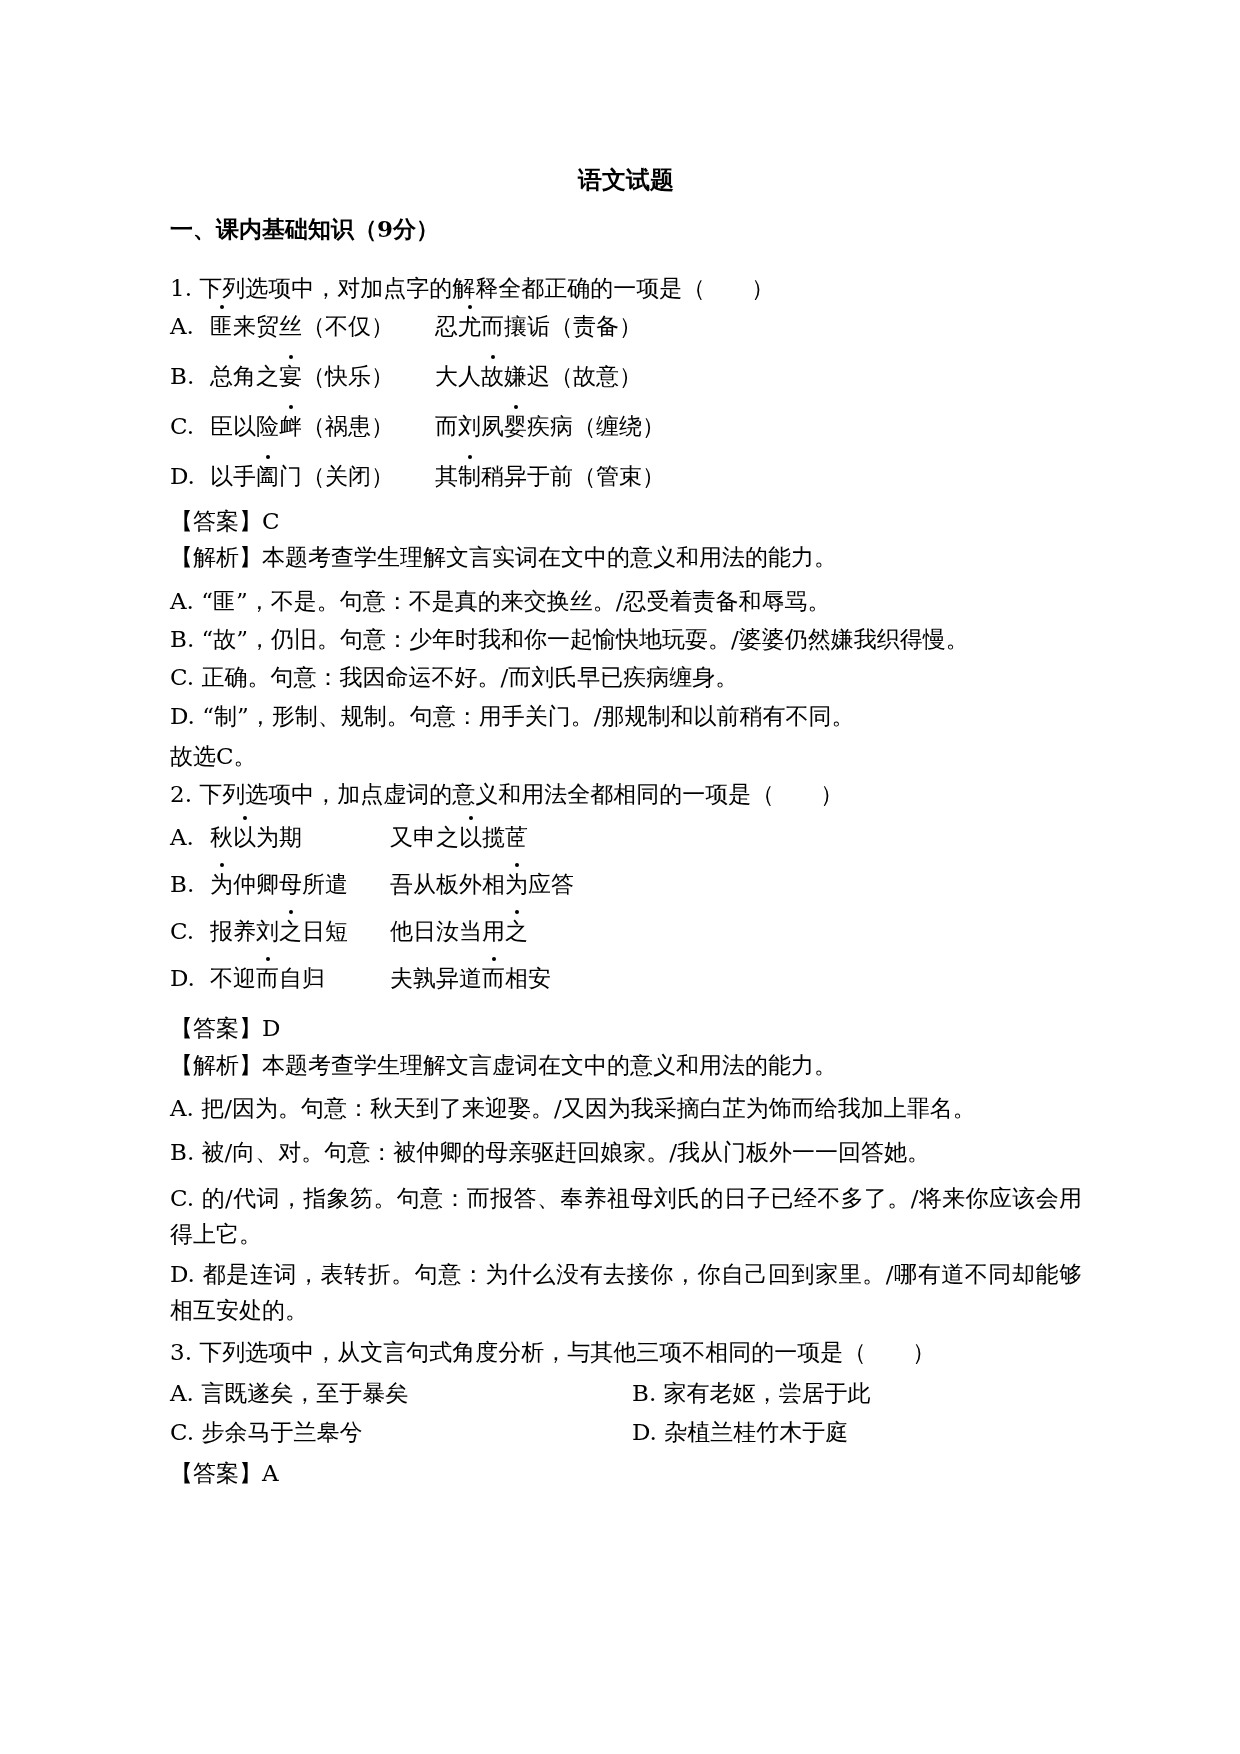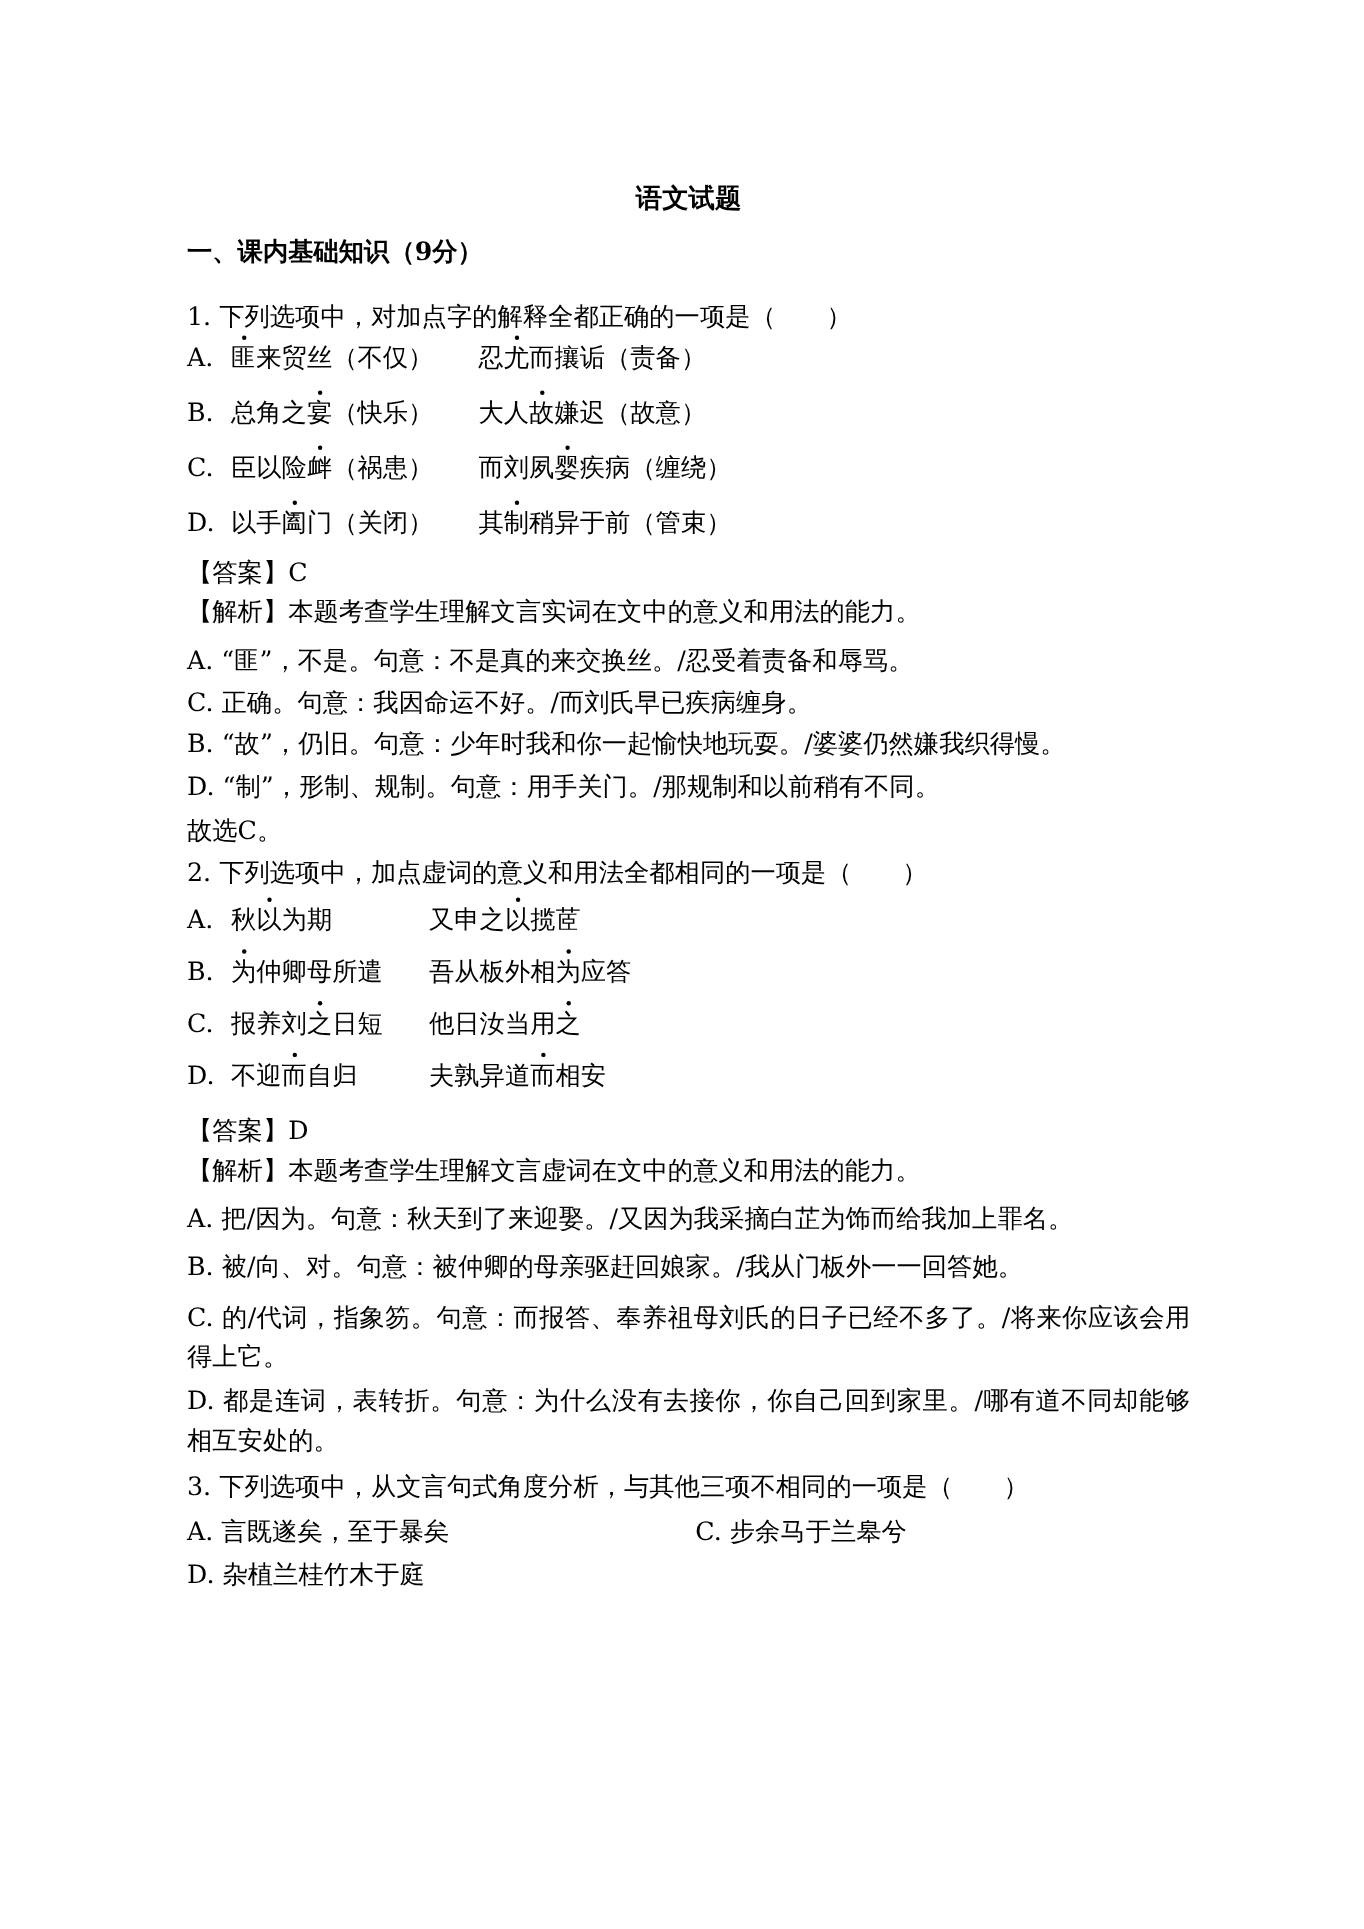--- a/index.html
+++ b/index.html
@@ -56,22 +56,22 @@
   <div class="opt" style="margin-top:20px">
     <span class="lbl">D.</span>
     <span class="ph1q1"><span>以手</span><span class="dc">阖</span><span>门（关闭）</span></span>
     <span><span>其</span><span class="dc">制</span><span>稍异于前（管束）</span></span>
   </div>
 
   <div class="ans" style="margin-top:16px"><span>【答案】</span><span>C</span></div>
   <div class="ans" style="margin-top:8px"><span>【解析】</span><span>本题考查学生理解文言实词在文中的意义和用法的能力。</span></div>
 
   <div class="expl" style="margin-top:16px">A. “匪”，不是。句意：不是真的来交换丝。/忍受着责备和辱骂。</div>
+  <div class="expl" style="margin-top:10px">B. “故”，仍旧。句意：少年时我和你一起愉快地玩耍。/婆婆仍然嫌我织得慢。</div>
   <div class="expl" style="margin-top:10px">C. 正确。句意：我因命运不好。/而刘氏早已疾病缠身。</div>
-  <div class="expl" style="margin-top:10px">B. “故”，仍旧。句意：少年时我和你一起愉快地玩耍。/婆婆仍然嫌我织得慢。</div>
   <div class="expl" style="margin-top:11px">D. “制”，形制、规制。句意：用手关门。/那规制和以前稍有不同。</div>
   <div class="expl" style="margin-top:12px">故选C。</div>
 
   <div class="stem" style="margin-top:10px">2. 下列选项中，加点虚词的意义和用法全都相同的一项是（　　）</div>
 
   <div class="opt" style="margin-top:14px">
     <span class="lbl">A.</span>
     <span class="ph1q2"><span>秋</span><span class="dc">以</span><span>为期</span></span>
     <span><span>又申之</span><span class="dc">以</span><span>揽茝</span></span>
   </div>
@@ -96,18 +96,20 @@
 
   <div class="expl" style="margin-top:15px">A. 把/因为。句意：秋天到了来迎娶。/又因为我采摘白芷为饰而给我加上罪名。</div>
   <div class="expl" style="margin-top:16px">B. 被/向、对。句意：被仲卿的母亲驱赶回娘家。/我从门板外一一回答她。</div>
   <div class="expl2" style="margin-top:14px">C. 的/代词，指象笏。句意：而报答、奉养祖母刘氏的日子已经不多了。/将来你应该会用得上它。</div>
   <div class="expl2" style="margin-top:4px">D. 都是连词，表转折。句意：为什么没有去接你，你自己回到家里。/哪有道不同却能够相互安处的。</div>
 
   <div class="stem" style="margin-top:10px">3. 下列选项中，从文言句式角度分析，与其他三项不相同的一项是（　　）</div>
 
   <div class="q3grid" style="margin-top:14px">
     <div><span>A.</span> <span>言既遂矣，至于暴矣</span></div>
+    <div><span>B.</span> <span>家有老妪，尝居于此</span></div>
     <div><span>C.</span> <span>步余马于兰皋兮</span></div>
     <div><span>D.</span> <span>杂植兰桂竹木于庭</span></div>
   </div>
 
+  <div class="ans" style="margin-top:14px"><span>【答案】</span><span>A</span></div>
 
 </div>
 
 </body></html>

